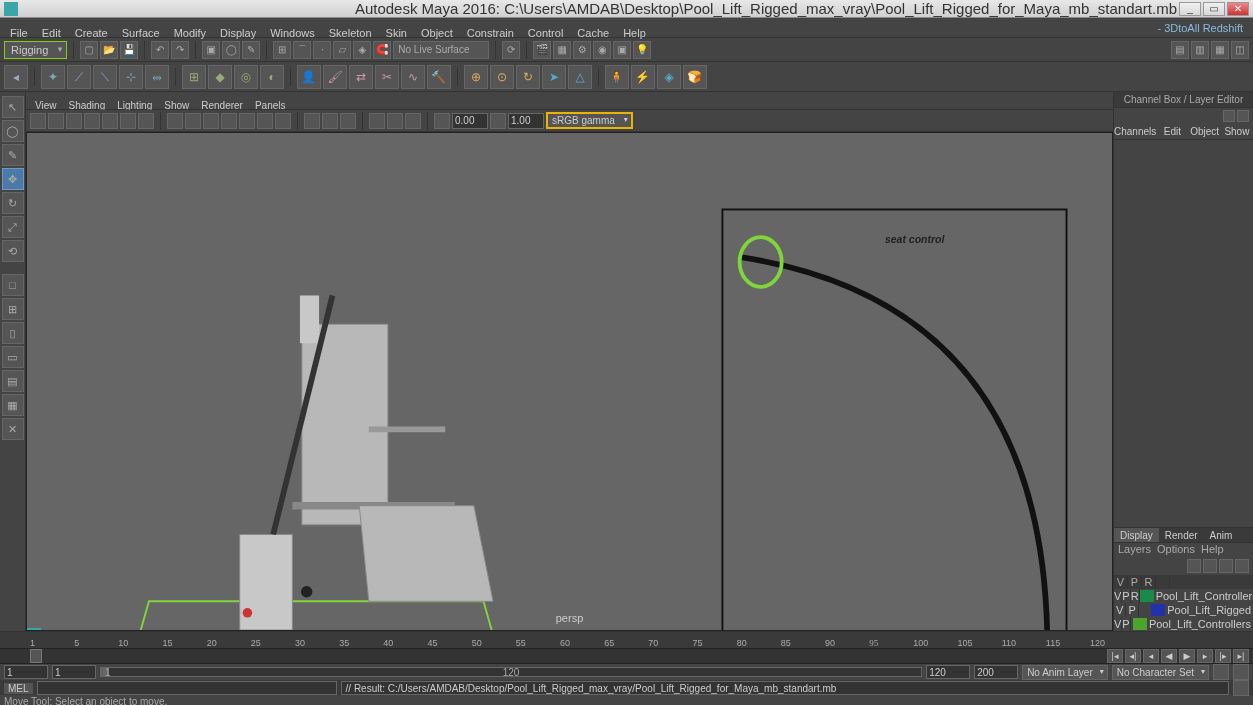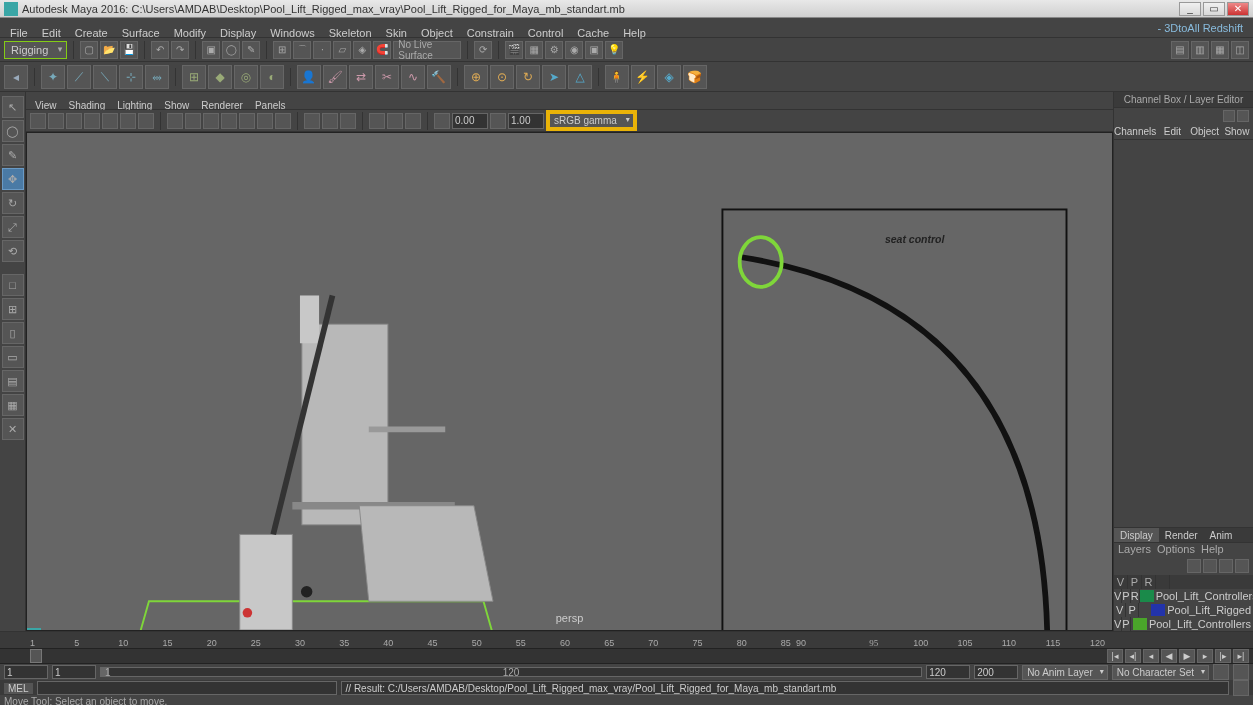--- a/index.html
+++ b/index.html
@@ -1,38 +1,38 @@
 <!DOCTYPE html>
 <html><head>
 <meta charset="utf-8">
 <style>
 * { margin: 0; padding: 0; box-sizing: border-box; font-family: "Segoe UI", Tahoma, sans-serif; font-size: 11px; user-select: none; }
 body { background: #444444; color: #ccc; width: 1253px; height: 705px; overflow: hidden; position: relative; }
 
 
 .title-bar { height: 18px; background: linear-gradient(#e8e8e8, #d0d0d0); display: flex; align-items: center; padding: 0 4px; color: #333; border-bottom: 1px solid #888; }
 .title-bar .app-icon { width: 14px; height: 14px; background: #3aa6a6; margin-right: 4px; }
-.title-bar .title-text { flex: 1; font-size: 11px; }
+.title-bar .title-text { flex: 1; font-size: 15px; text-align: right; }
 .title-bar .win-btns { display: flex; }
 .title-bar .win-btn { width: 22px; height: 14px; margin-left: 2px; background: linear-gradient(#f0f0f0,#d8d8d8); border: 1px solid #999; display:flex; align-items:center; justify-content:center; font-size:10px; color:#333; }
 .title-bar .win-btn.close { background: linear-gradient(#e88,#c33); color:#fff; }
 
 
 .menu-bar { height: 20px; background: #444; display: flex; align-items: center; padding: 0 4px; color: #ccc; border-bottom: 1px solid #333; gap: 2px; }
 .menu-item { padding: 2px 6px; font-size: 11px; cursor: default; margin-top: 10px; }
 .menu-spacer { flex:1; }
 .menu-right { font-size: 11px; padding: 2px 6px; color:#88bbdd; }
 
 
 .shelf-row { height: 24px; background: #444; display: flex; align-items: center; padding: 0 4px; border-bottom: 1px solid #333; gap: 2px; }
 .dropdown { background: #555; border: 1px solid #84cc16; padding: 2px 18px 2px 6px; color: #ccc; font-size: 11px; position: relative; min-width: 60px; }
 .dropdown::after { content: "▾"; position: absolute; right: 4px; font-size: 9px; color:#aaa; }
 .tb-sep { width: 1px; height: 18px; background: #333; margin: 0 4px; }
 .tb-icon { width: 18px; height: 18px; background: #555; border: 1px solid #666; display:flex; align-items:center; justify-content:center; color:#aaa; font-size:10px; }
-.tb-icon.wide { width: 68px; font-size: 10px; justify-content: flex-start; padding: 0 4px; }
+.tb-icon.wide { width: 96px; font-size: 10px; justify-content: flex-start; padding: 0 4px; }
 .shelf-right { margin-left: auto; display:flex; gap:2px; }
 
 
 .shelf-row.big { height: 30px; }
 .big-icon { width: 24px; height: 24px; background: #555; border: 1px solid #666; display:flex; align-items:center; justify-content:center; color:#9ab; font-size:12px; }
 
 
 .main-area { display: flex; height: calc(705px - 18px - 20px - 24px - 30px - 64px - 10px); }
 
 
@@ -40,21 +40,21 @@
 .ltool { width: 22px; height: 22px; background: #555; border: 1px solid #666; display:flex; align-items:center; justify-content:center; color:#aaa; font-size:11px; }
 .ltool.active { background: #4a7aa5; border-color:#6a9ac5; }
 
 
 .viewport-wrap { flex: 1; display: flex; flex-direction: column; background: #444; }
 .panel-menu { height: 18px; background: #444; display:flex; align-items:center; padding: 0 4px; gap: 2px; border-bottom:1px solid #333; }
 .panel-menu .menu-item { font-size: 10px; padding: 1px 5px; }
 .panel-toolbar { height: 22px; background: #444; display:flex; align-items:center; padding: 0 4px; gap:2px; border-bottom:1px solid #333; }
 .pt-icon { width: 16px; height: 16px; background: #555; border:1px solid #666; }
 .pt-input { width: 36px; height: 16px; background: #333; border:1px solid #666; color:#ccc; font-size:10px; padding: 0 2px; }
-.pt-dropdown { background:#555; border:4px solid #eab308; padding: 1px 16px 1px 4px; font-size:10px; color:#ccc; position:relative; min-width:80px; }
+.pt-dropdown { background:#555; border:2px solid #eab308; padding: 1px 16px 1px 4px; font-size:10px; color:#ccc; position:relative; min-width:80px; }
 .pt-dropdown::after { content:"▾"; position:absolute; right:3px; font-size:8px; }
 .viewport { flex:1; background: #666; position: relative; overflow: hidden; border: 1px solid #222; }
 .viewport .persp-label { position:absolute; bottom: 6px; left: 50%; transform:translateX(-50%); color:#ccc; font-size:11px; }
 
 
 .right-panel { width: 140px; background: #444; border-left:1px solid #333; display:flex; flex-direction:column; }
 .rp-title { height: 16px; background: #3a3a3a; color:#aaa; font-size:10px; text-align:center; line-height:16px; border-bottom:1px solid #333; }
 .rp-tabs { display:flex; height:16px; background:#444; border-bottom:1px solid #333; }
 .rp-tab { flex:1; text-align:center; font-size:10px; color:#ccc; line-height:16px; }
 .rp-content { flex:1; background:#444; }
@@ -375,21 +375,21 @@
         <span class="tick" style="left: 383.333px;">40</span>
         <span class="tick" style="left: 427.5px;">45</span>
         <span class="tick" style="left: 471.667px;">50</span>
         <span class="tick" style="left: 515.833px;">55</span>
         <span class="tick" style="left: 560px;">60</span>
         <span class="tick" style="left: 604.167px;">65</span>
         <span class="tick" style="left: 648.333px;">70</span>
         <span class="tick" style="left: 692.5px;">75</span>
         <span class="tick" style="left: 736.667px;">80</span>
         <span class="tick" style="left: 780.833px;">85</span>
-        <span class="tick" style="left: 796px; text-align: right;">90</span>
+        <span class="tick" style="left: 825px; text-align: right;">90</span>
         <span class="tick" style="left: 869.167px; font-family: Liberation Serif, serif;">95</span>
         <span class="tick" style="left: 913.333px;">100</span>
         <span class="tick" style="left: 957.5px;">105</span>
         <span class="tick" style="left: 1001.67px;">110</span>
         <span class="tick" style="left: 1045.83px;">115</span>
         <span class="tick" style="left: 1090px;">120</span>
       </div>
     <div class="time-slider">
       <div class="frame-marker"></div>
     </div>

